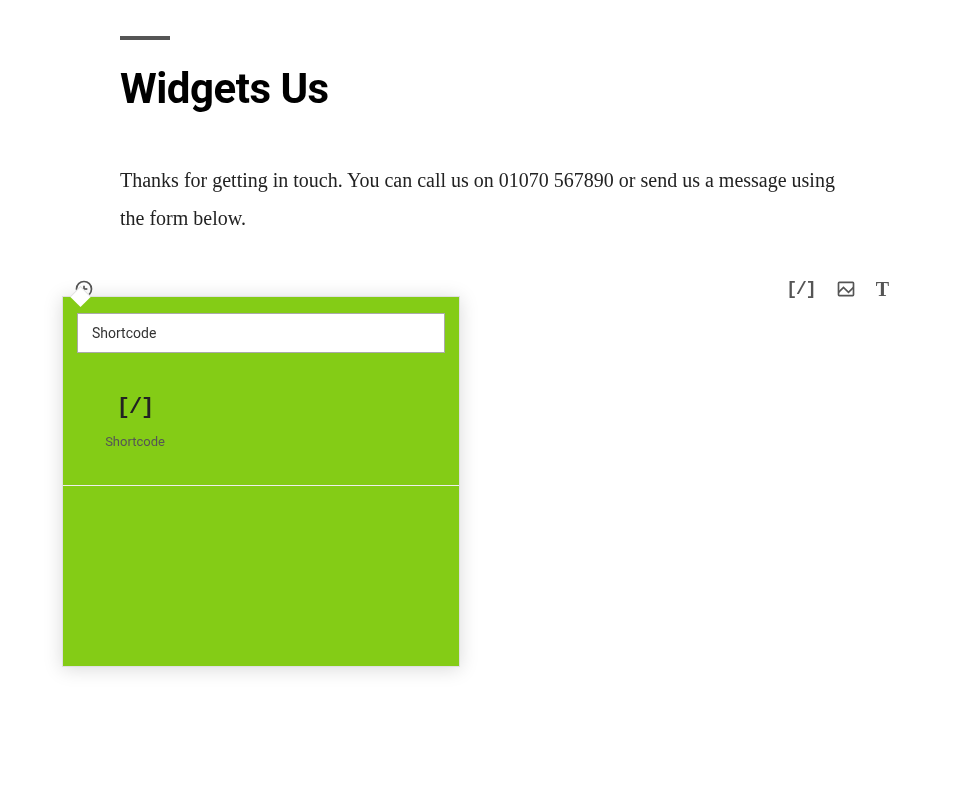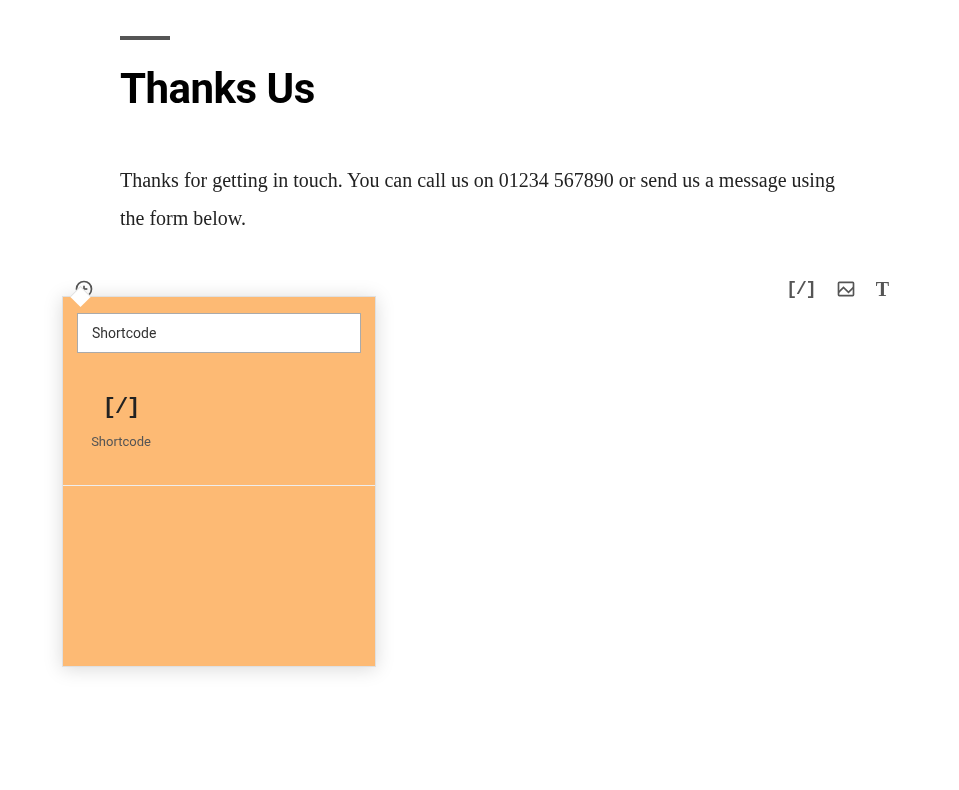--- a/index.html
+++ b/index.html
@@ -88,22 +88,22 @@
     .text-icon {
       font-family: Georgia, serif;
       font-size: 20px;
       font-weight: 700;
       color: #555;
     }
     .popover {
       position: absolute;
       left: 62px;
       top: 296px;
-      width: 314px;
-      background: #fdba74;
+      width: 398px;
+      background: #84cc16;
       box-shadow: 0 2px 18px rgba(0,0,0,0.15);
       border: 1px solid #e0e0e0;
       padding: 0;
     }
     .popover::before {
       content: "";
       position: absolute;
       top: -8px;
       left: 10px;
       width: 14px;
@@ -173,22 +173,22 @@
     }
     .popover-filler {
       height: 180px;
     }
   </style>
 </head>
 <body>
 
 <div class="content-area">
   <div class="divider-top"></div>
-  <h1 class="page-title">Thanks Us</h1>
-  <p class="intro-text">Thanks for getting in touch. You can call us on 01234 567890 or send us a message using the form below.</p>
+  <h1 class="page-title">Widgets Us</h1>
+  <p class="intro-text">Thanks for getting in touch. You can call us on 01070 567890 or send us a message using the form below.</p>
 
   <div class="editor-row">
     <span class="add-block-button">
       <svg viewBox="0 0 24 24" fill="none" stroke="currentColor" stroke-width="2">
         <circle cx="12" cy="12" r="9"></circle>
         <line x1="12" y1="8" x2="12" y2="16"></line>
         <line x1="8" y1="12" x2="16" y2="12"></line>
       </svg>
     </span>
     <div class="right-icons">

